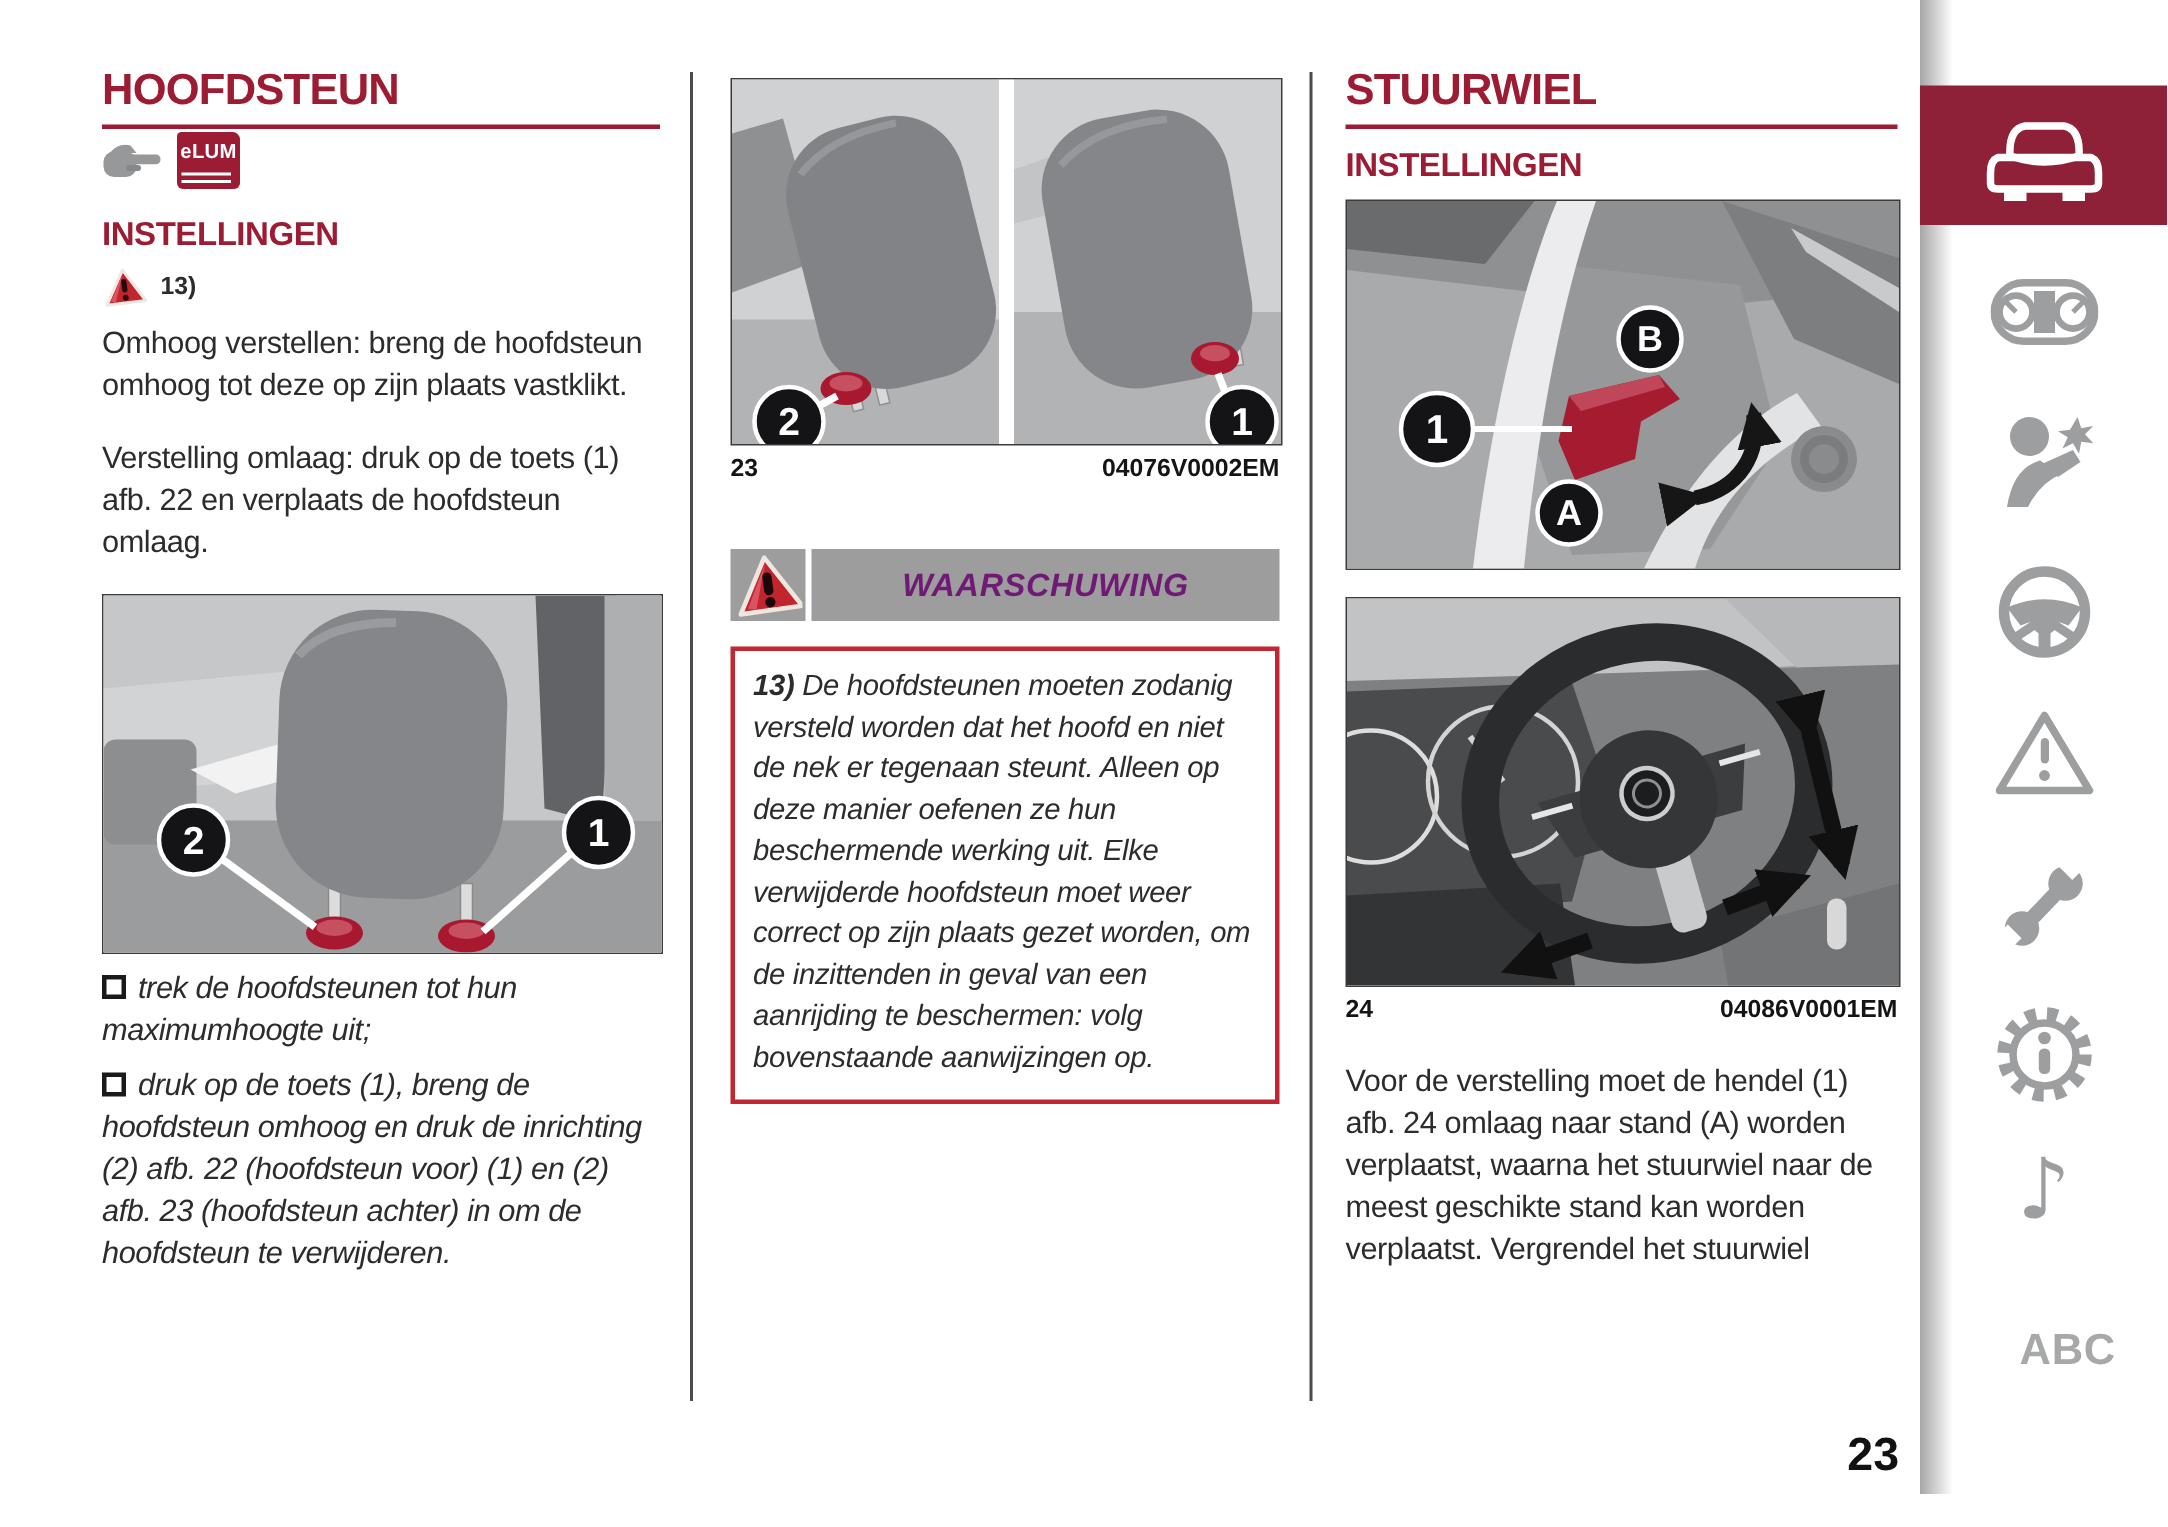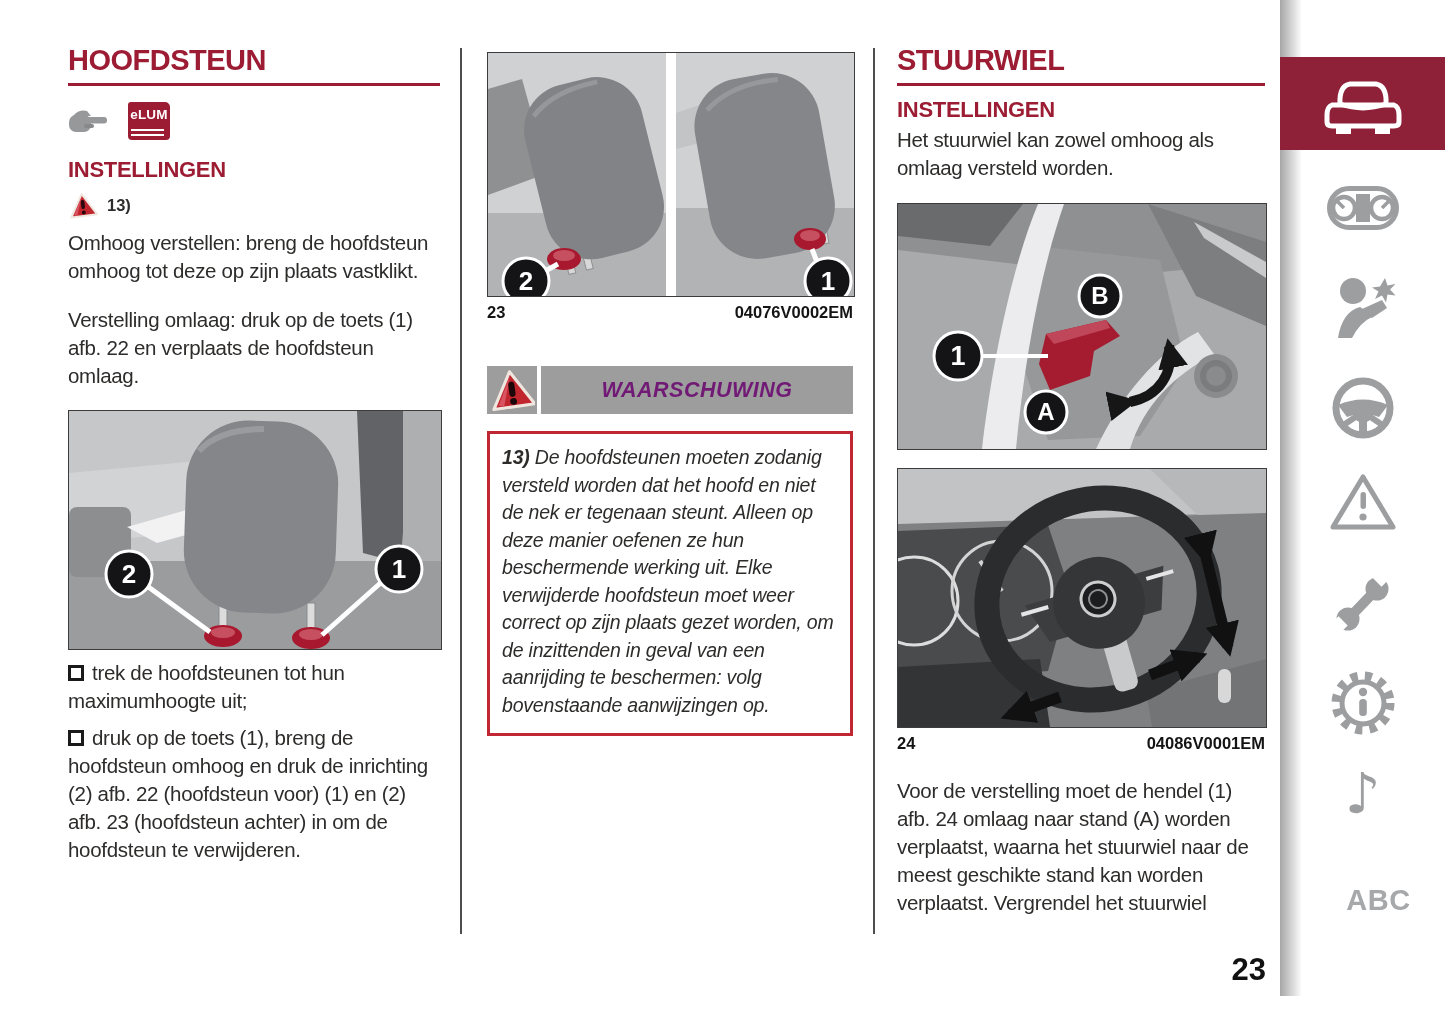--- a/index.html
+++ b/index.html
@@ -18,28 +18,28 @@
   .h1-rule{height:3px;background:#9c1c33;margin-top:8px;}
   .h2{font-size:22px;font-weight:bold;color:#9c1c33;letter-spacing:-.3px;margin-top:16px;line-height:1.05;}
   .body-p{font-size:20.5px;line-height:28px;letter-spacing:-.3px;margin-top:9px;}
   .warn-row{display:flex;align-items:center;gap:9px;margin-top:9px;height:30px;}
   .warn-ref{font-size:16.5px;font-weight:bold;color:#2d2c2b;}
   .caption-row{display:flex;justify-content:space-between;margin-top:6px;
                font-size:16.5px;font-weight:bold;color:#141414;}
   figure{margin:0;padding:0;}
   .fig{margin-top:12px;border:1px solid #3c3c3c;display:block;}
   
-  .elum-row{display:flex;align-items:center;gap:20px;margin-top:14px;height:42px;}
+  .elum-row{display:flex;align-items:center;gap:10px;height:42px;}
   .elum-book{position:relative;width:42px;height:38px;background:#9c1c33;border-radius:3px 5px 4px 4px;}
   .elum-book span{position:absolute;top:5px;left:0;right:0;text-align:center;
                   color:#fff;font-size:13.5px;font-weight:bold;letter-spacing:.2px;}
   .elum-book i{position:absolute;left:3px;right:6px;height:2.5px;background:#fff;}
   .elum-book i.l1{bottom:9px;} .elum-book i.l2{bottom:4px;}
   
-  .bullet{display:block;margin-top:9px;font-size:20.5px;line-height:28px;letter-spacing:-.3px;}
+  .bullet{display:block;margin-top:9px;font-size:20.5px;line-height:28px;letter-spacing:-.3px;font-style:italic;}
   .sqmark{display:inline-block;width:10px;height:10px;border:3.5px solid #1a1a1a;
           margin-right:8px;vertical-align:-1px;}
   
   .warnbar{display:flex;margin-top:44px;height:48px;}
   .warnbar .tri-cell{position:relative;width:50px;background:#9d9d9d;margin-right:4px;}
   .warnbar .tri-cell svg{position:absolute;left:2px;top:2px;}
   .warnbar .title-cell{flex:1;background:#9d9d9d;display:flex;align-items:center;justify-content:center;}
   .warnbar .title-cell span{color:#701a75;font-size:21.5px;font-weight:bold;font-style:italic;letter-spacing:.5px;}
   .warnbox{margin-top:17px;border:3px solid #c12733;padding:10px 12px 14px 12px;}
   .warnbox p{margin:0;font-style:italic;font-size:19.5px;line-height:27.5px;letter-spacing:-.2px;}
@@ -192,21 +192,20 @@
   </div>
 
   <div class="vdivider d2"></div>
 
   <div class="col col-right">
     <div class="h1">STUURWIEL</div>
     <div class="h1-rule"></div>
 
 
     <div class="h2" style="margin-top:12px;">INSTELLINGEN</div>
-    <p class="body-p" style="margin-top:5px;">Het stuurwiel kan zowel omhoog als omlaag versteld worden.</p>
 
     <figure>
       <svg class="fig" width="368" height="245" viewBox="0 0 368 245">
         <rect width="368" height="245" fill="#a9aaac"></rect>
         <polygon points="0,0 368,0 368,58 220,72 0,46" fill="#8f9092"></polygon>
         <polygon points="0,0 125,0 92,42 0,32" fill="#6a6b6d"></polygon>
         <polygon points="250,0 368,38 368,122 298,92" fill="#7d7e80"></polygon>
         <polygon points="296,18 368,58 368,74 306,34" fill="#c9cacc"></polygon>
         <path d="M138,42 L262,56 L288,162 L242,232 L150,236 L112,122 Z" fill="#97989a"></path>
         <path d="M84,245 C94,160 114,62 140,0 L166,0 C141,72 126,162 118,245 Z" fill="#ececee"></path>

